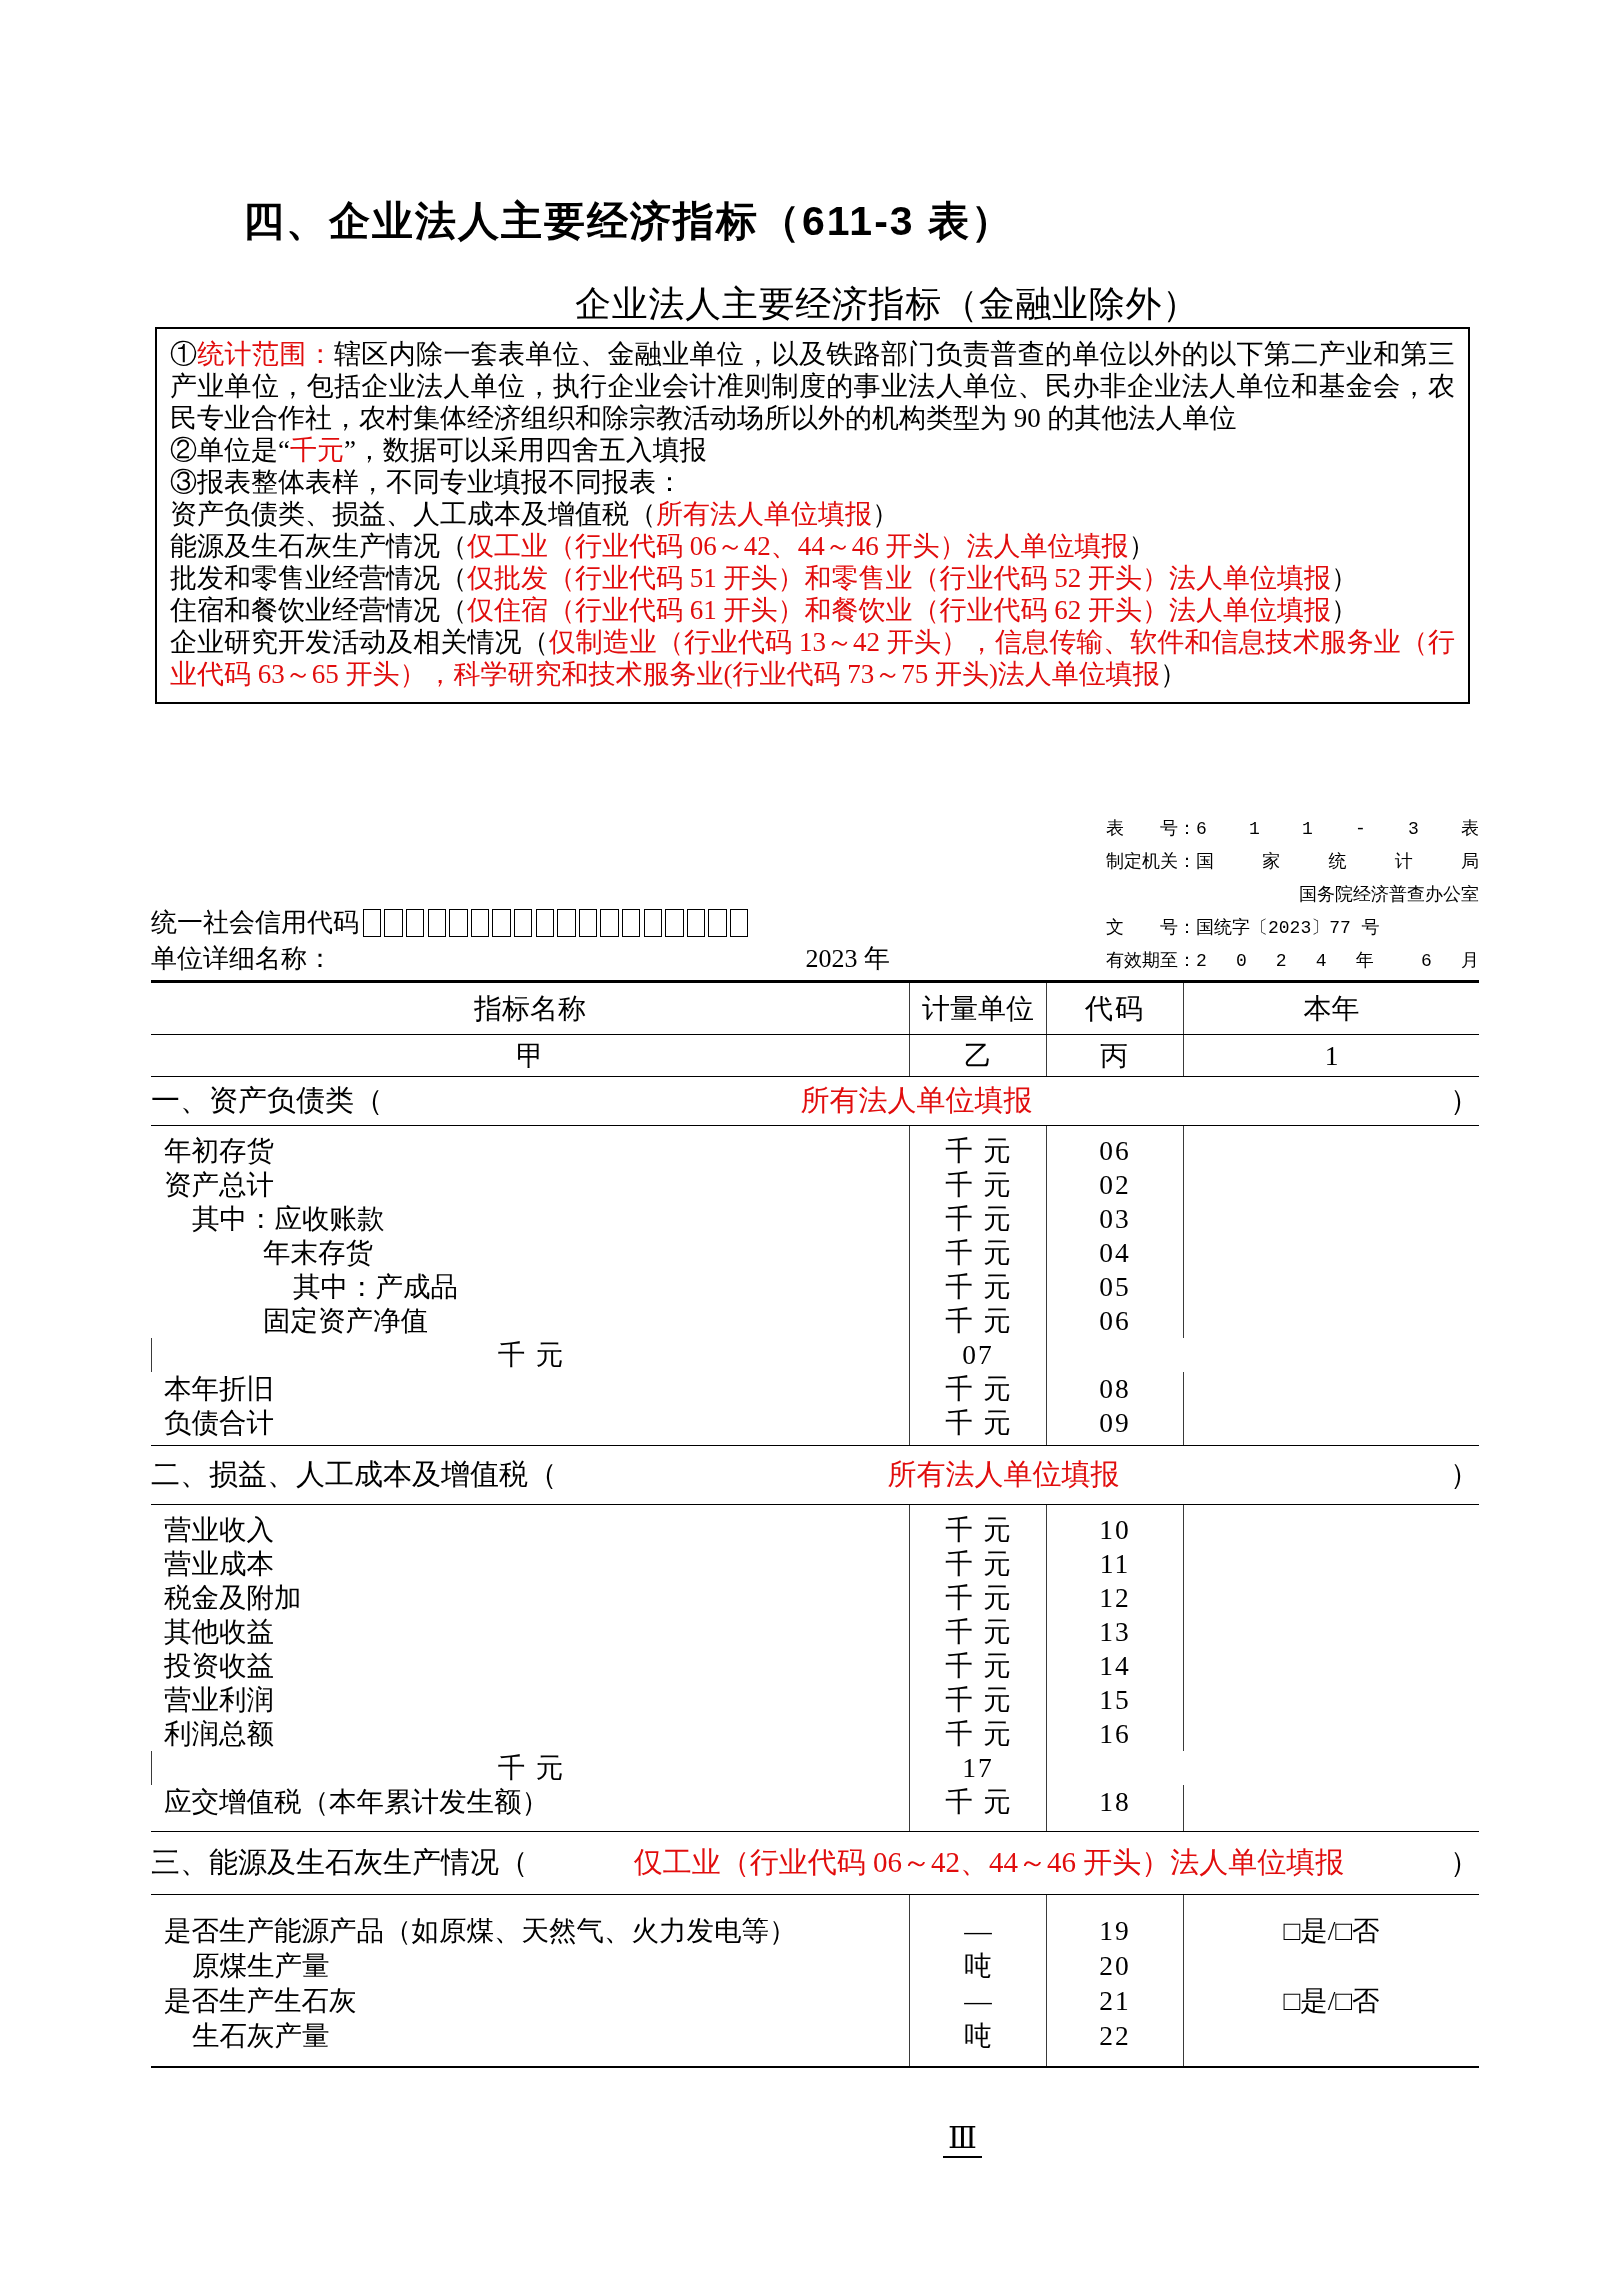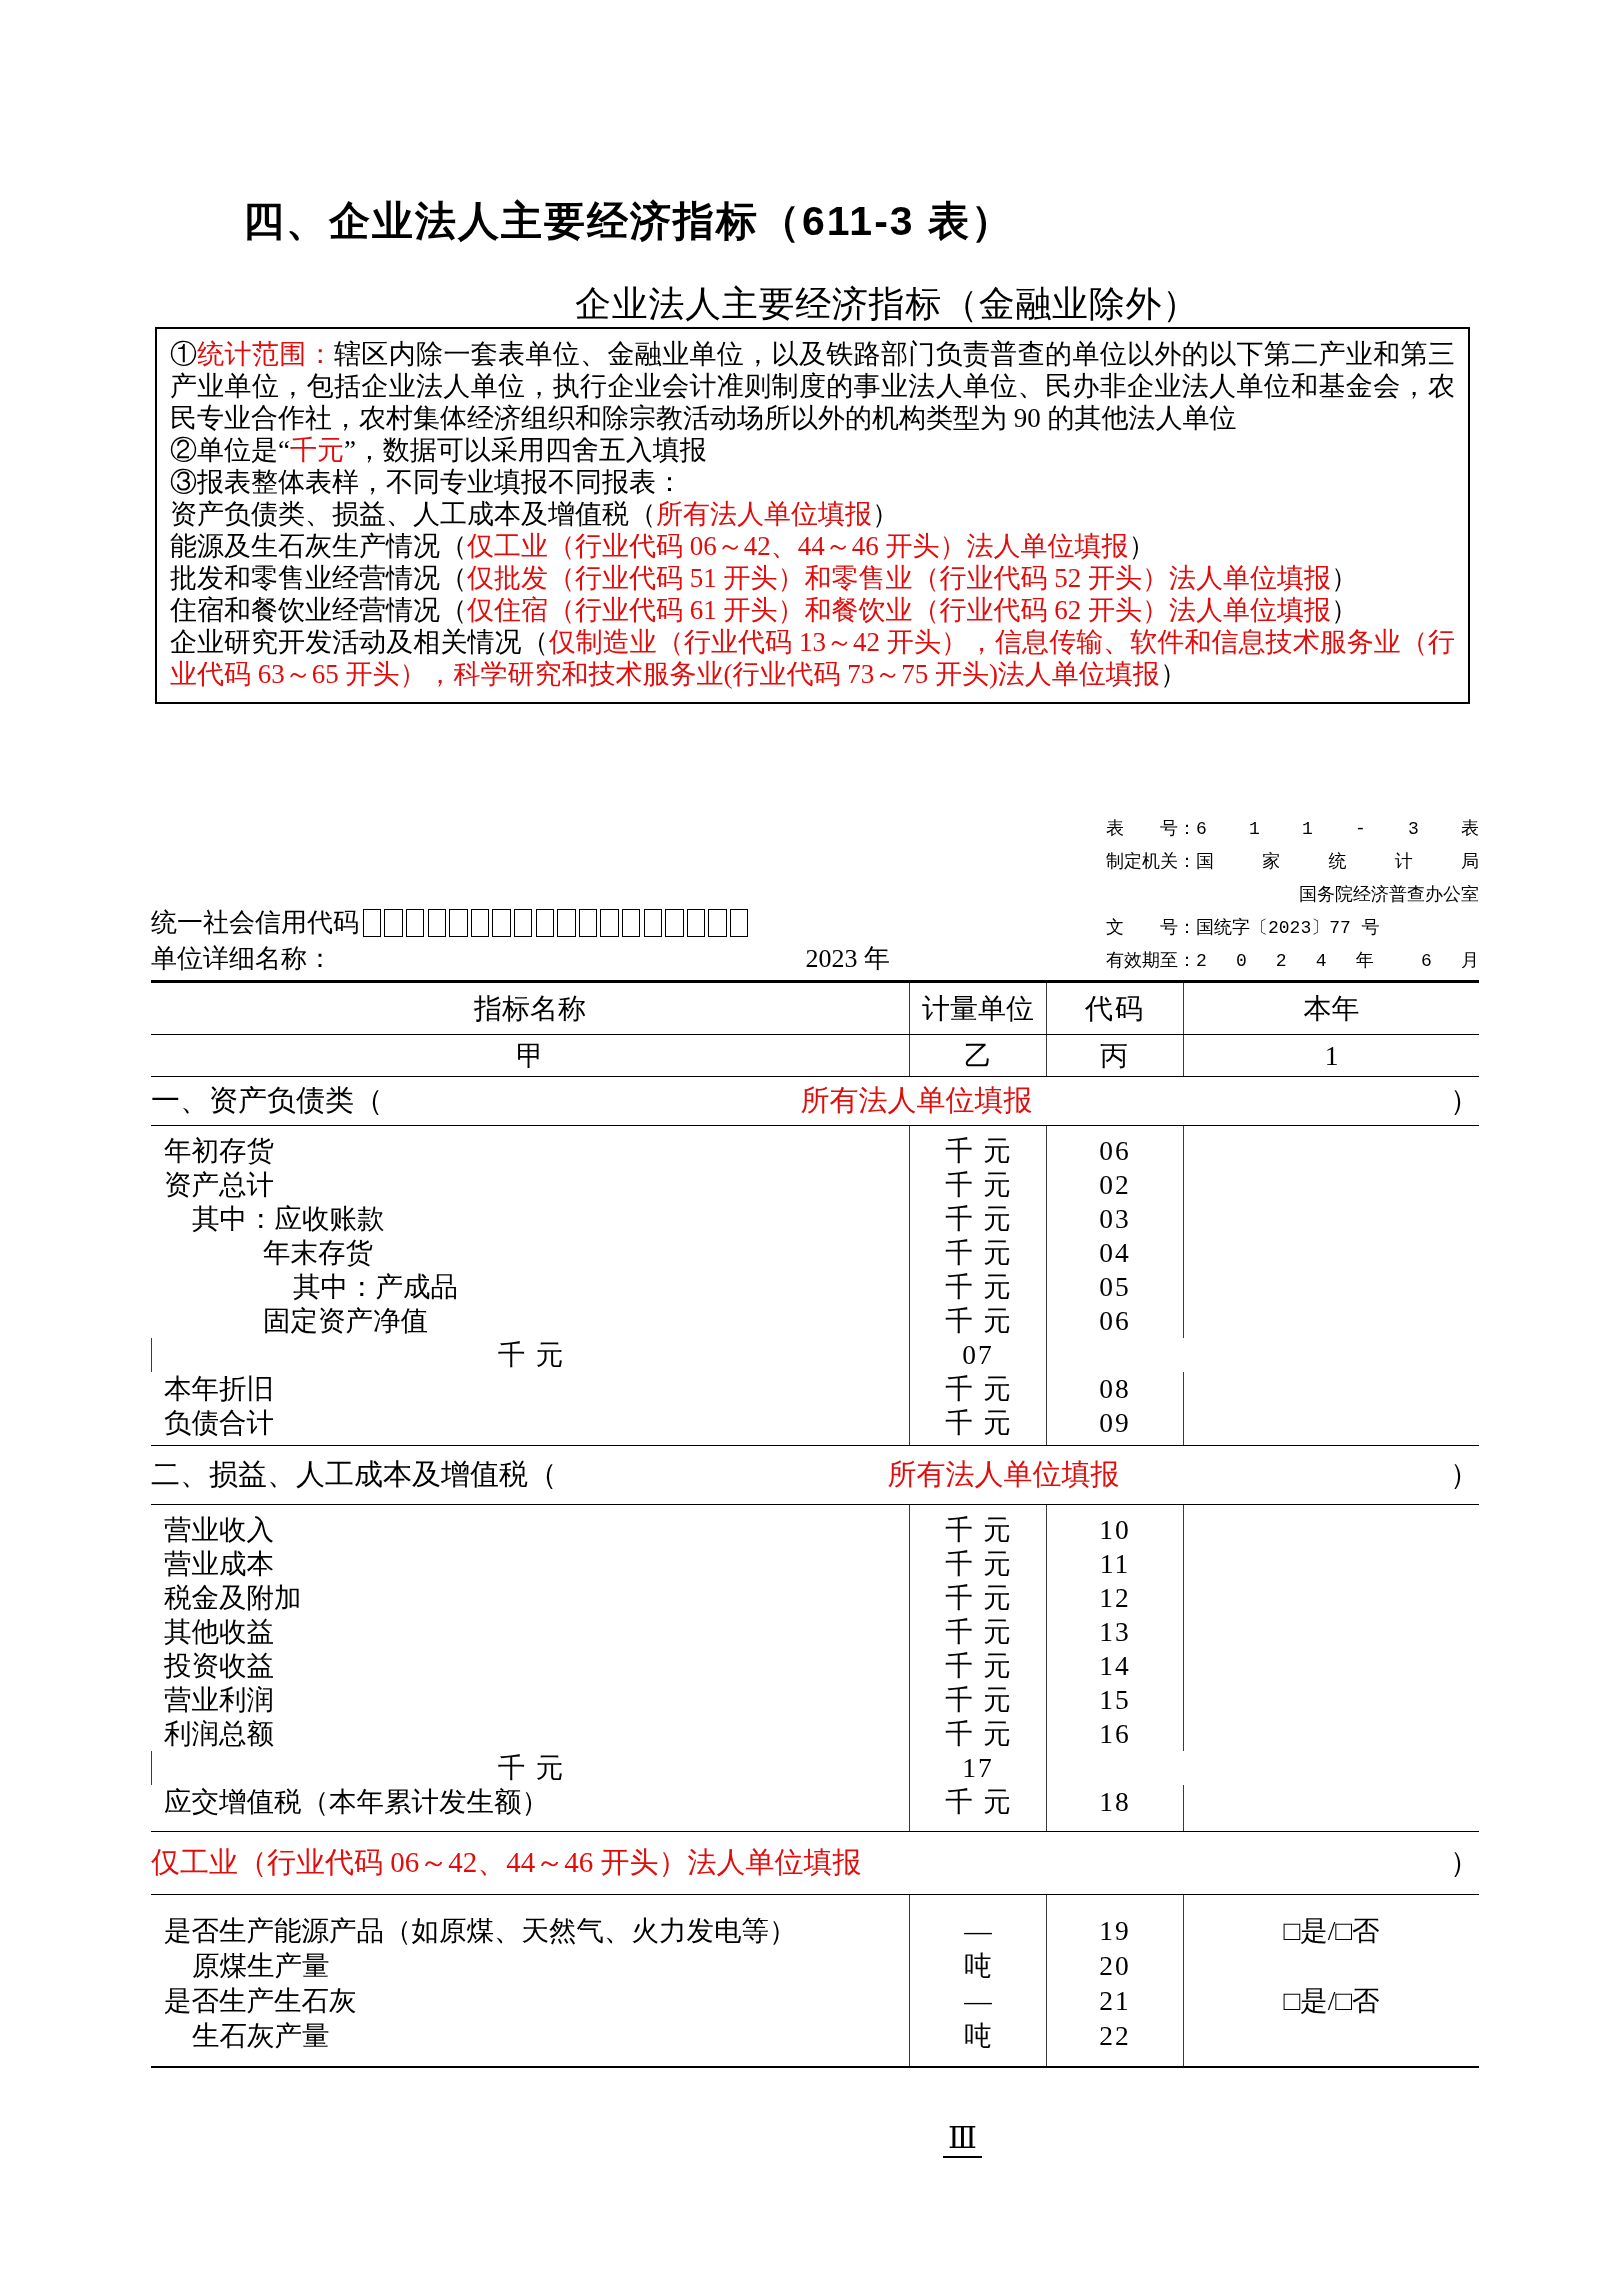--- a/index.html
+++ b/index.html
@@ -283,20 +283,21 @@
               <div class="cell c4"></div>
             </div>
             <div class="trow" style="height: 11.8px;">
               <div class="cell c1"></div>
               <div class="cell c2"></div>
               <div class="cell c3"></div>
               <div class="cell c4"></div>
             </div>
           </div>
           <div class="band band3">
+            <span>三、能源及生石灰生产情况（</span>
             <span class="red">仅工业（行业代码 06～42、44～46 开头）法人单位填报</span>
             <span>）</span>
           </div>
           <div class="sec-rows last">
             <div class="trow" style="height: 18.3px;">
               <div class="cell c1"></div>
               <div class="cell c2"></div>
               <div class="cell c3"></div>
               <div class="cell c4"></div>
             </div>

